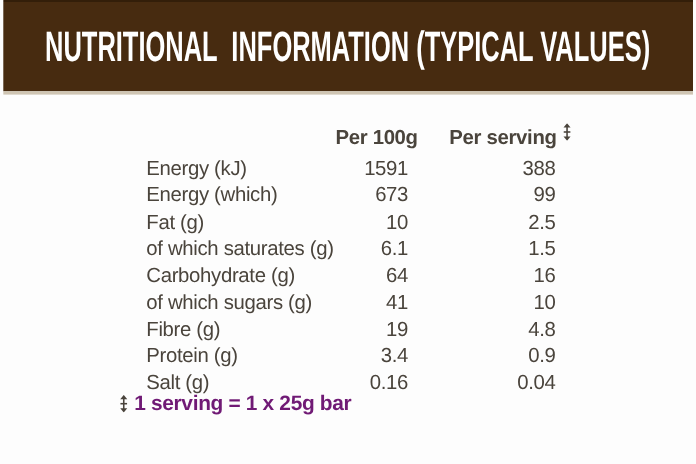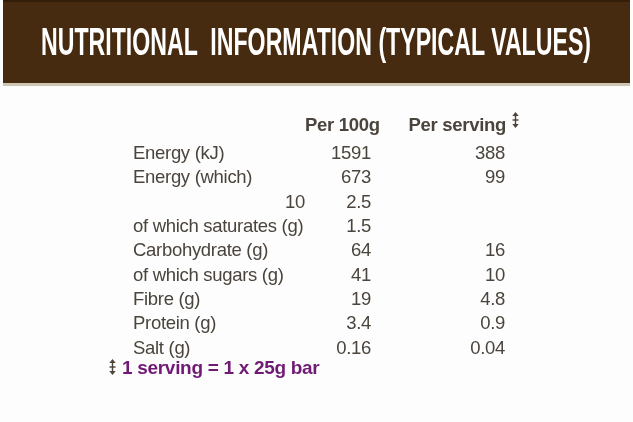--- a/index.html
+++ b/index.html
@@ -111,25 +111,27 @@
       <div class="c label">Energy (kJ)</div>
       <div class="c v">1591</div>
       <div class="c v">388</div>
     </div>
     <div class="nrow">
       <div class="c label">Energy (which)</div>
       <div class="c v">673</div>
       <div class="c v">99</div>
     </div>
     <div class="nrow">
+      <div class="c label">Fat (g)</div>
       <div class="c v">10</div>
       <div class="c v">2.5</div>
     </div>
     <div class="nrow">
       <div class="c label">of which saturates (g)</div>
+      <div class="c v">6.1</div>
       <div class="c v">1.5</div>
     </div>
     <div class="nrow">
       <div class="c label">Carbohydrate (g)</div>
       <div class="c v">64</div>
       <div class="c v">16</div>
     </div>
     <div class="nrow">
       <div class="c label">of which sugars (g)</div>
       <div class="c v">41</div>

